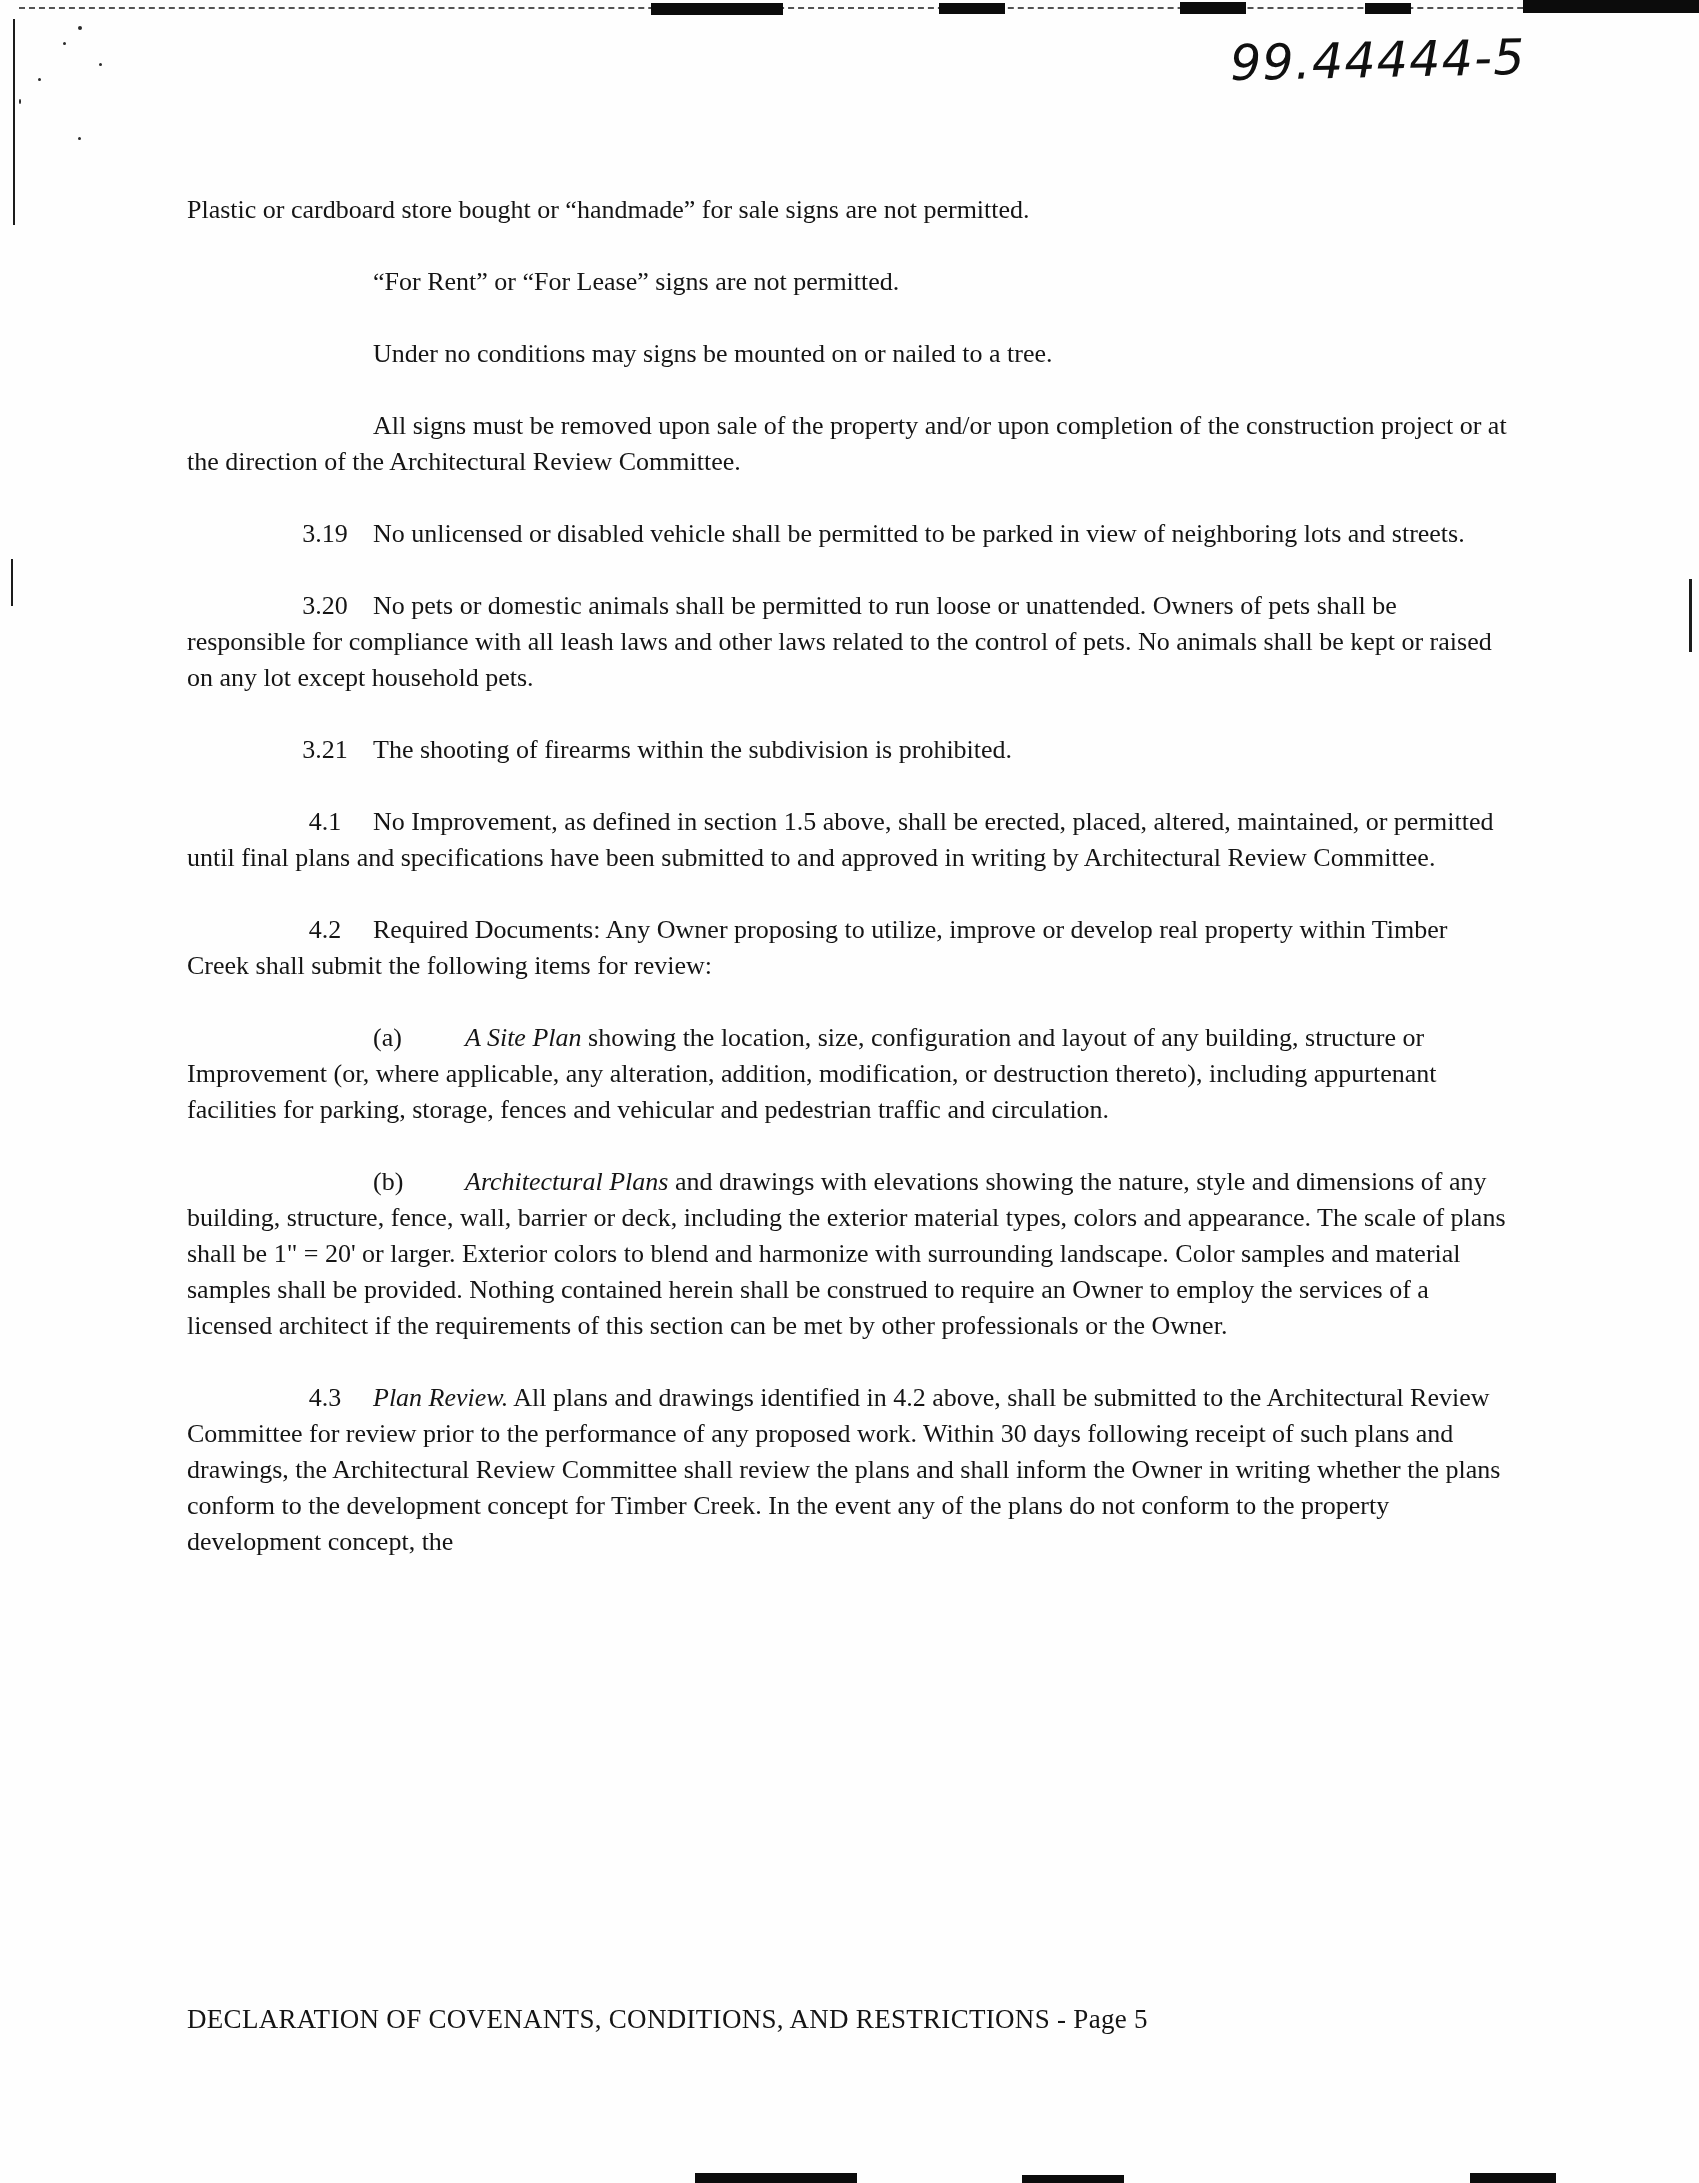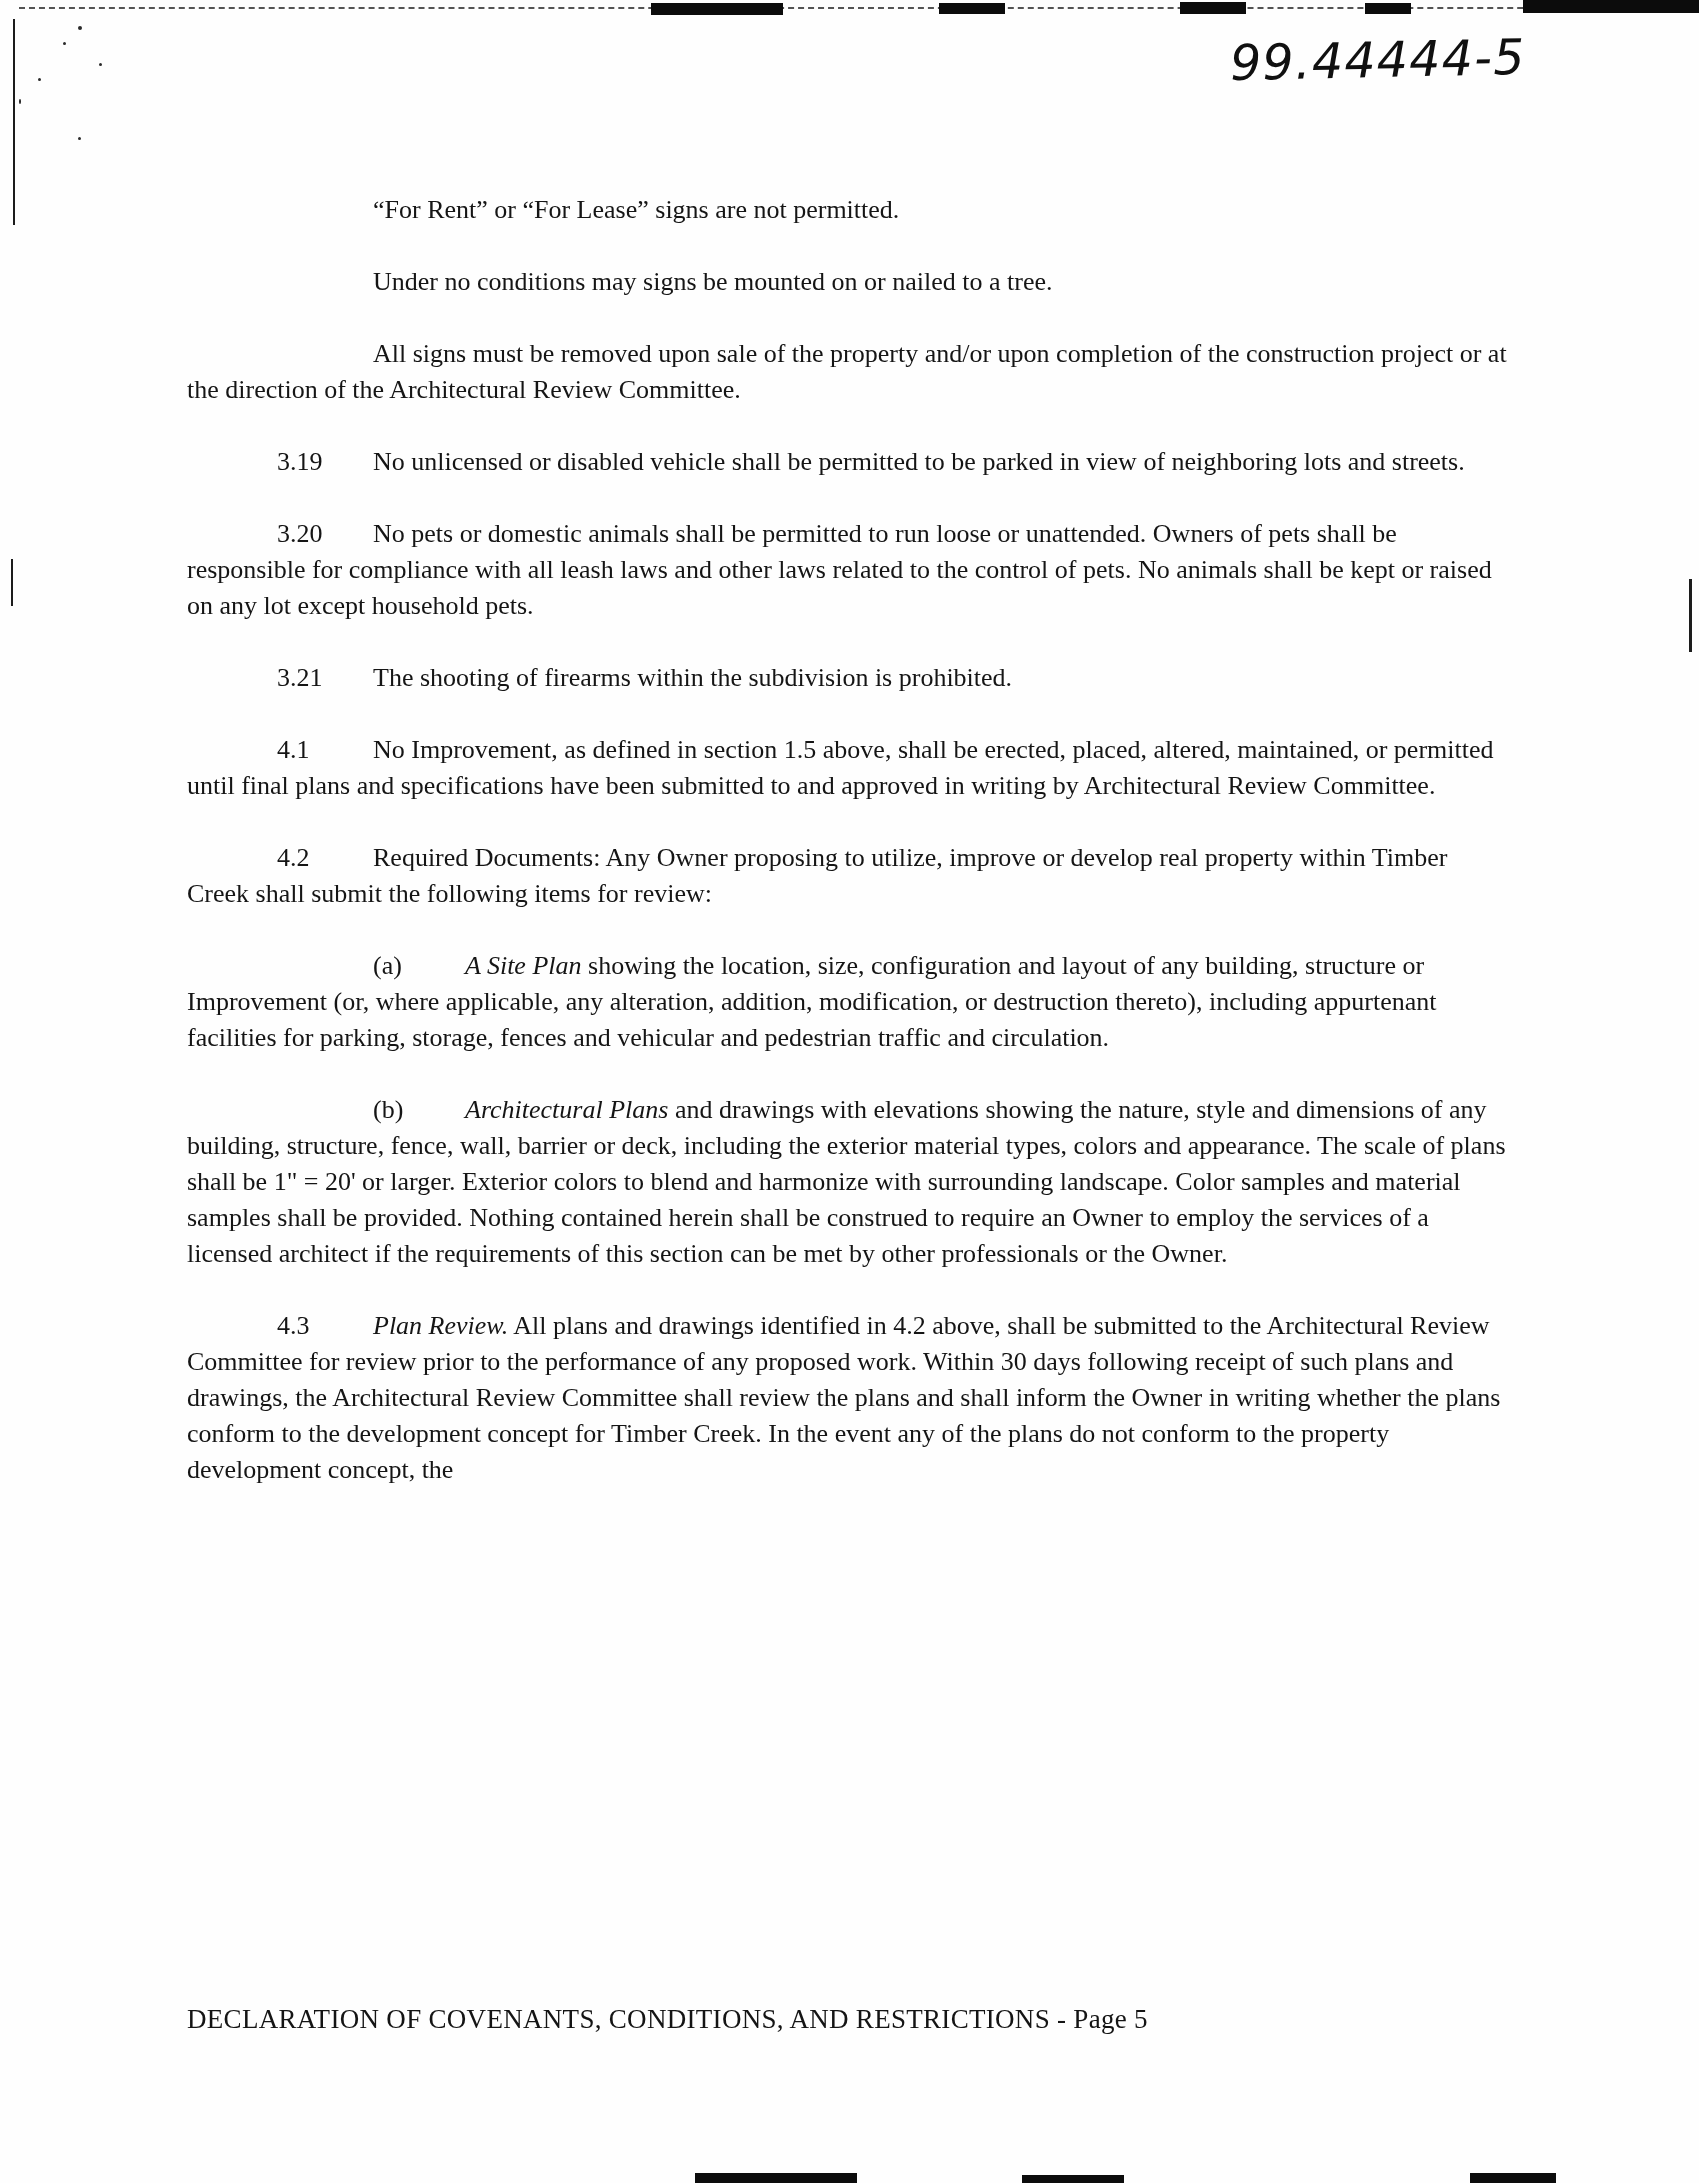--- a/index.html
+++ b/index.html
@@ -45,21 +45,21 @@
     position: absolute;
     left: 187px;
     top: 192px;
     width: 1324px;
     line-height: 36px;
   }
   .para { margin: 0 0 36px 0; }
   .indent2 { text-indent: 186px; }
   .sec { text-indent: 90px; }
   .item { text-indent: 186px; }
-  .num { display: inline-block; width: 96px; text-indent: 0; }
+  .num { display: inline-block; width: 96px; text-indent: 0; text-align: center; }
   .lbl { display: inline-block; width: 92px; text-indent: 0; }
   .it { font-style: italic; }
   .article-heading { text-align: center; margin: 0 0 36px 0; }
   .article-heading .title { font-weight: bold; }
   .footer {
     position: absolute;
     left: 187px;
     top: 2004px;
     font-size: 27px;
     letter-spacing: 0.3px;
@@ -91,20 +91,21 @@
   <div class="dot" style="left:63px; top:42px; width:3.3px; height:3.3px;"></div>
   <div class="dot" style="left:99px; top:63px; width:3.3px; height:3.3px;"></div>
   <div class="dot" style="left:38px; top:78px; width:3.3px; height:3.3px;"></div>
   <div class="dot" style="left:18.5px; top:99px; width:2.6px; height:5.3px;"></div>
   <div class="dot" style="left:78px; top:137px; width:3.3px; height:3.3px;"></div>
 
   <div class="handwritten">99.44444-5</div>
 
   <div class="content">
 
+    <p class="para">Plastic or cardboard store bought or “handmade” for sale signs are not permitted.</p>
 
     <p class="para indent2">“For Rent” or “For Lease” signs are not permitted.</p>
 
     <p class="para indent2">Under no conditions may signs be mounted on or nailed to a tree.</p>
 
     <p class="para indent2">All signs must be removed upon sale of the property and/or upon completion of the construction project or at the direction of the Architectural Review Committee.</p>
 
     <p class="para sec"><span class="num">3.19</span><span>No unlicensed or disabled vehicle shall be permitted to be parked  in view of neighboring lots and streets.</span></p>
 
     <p class="para sec"><span class="num">3.20</span><span>No pets or domestic animals shall be permitted to run loose or unattended.  Owners of pets shall be responsible for compliance with all leash laws and other laws related to the control of pets.  No animals shall be kept or raised on any lot except household pets.</span></p>

